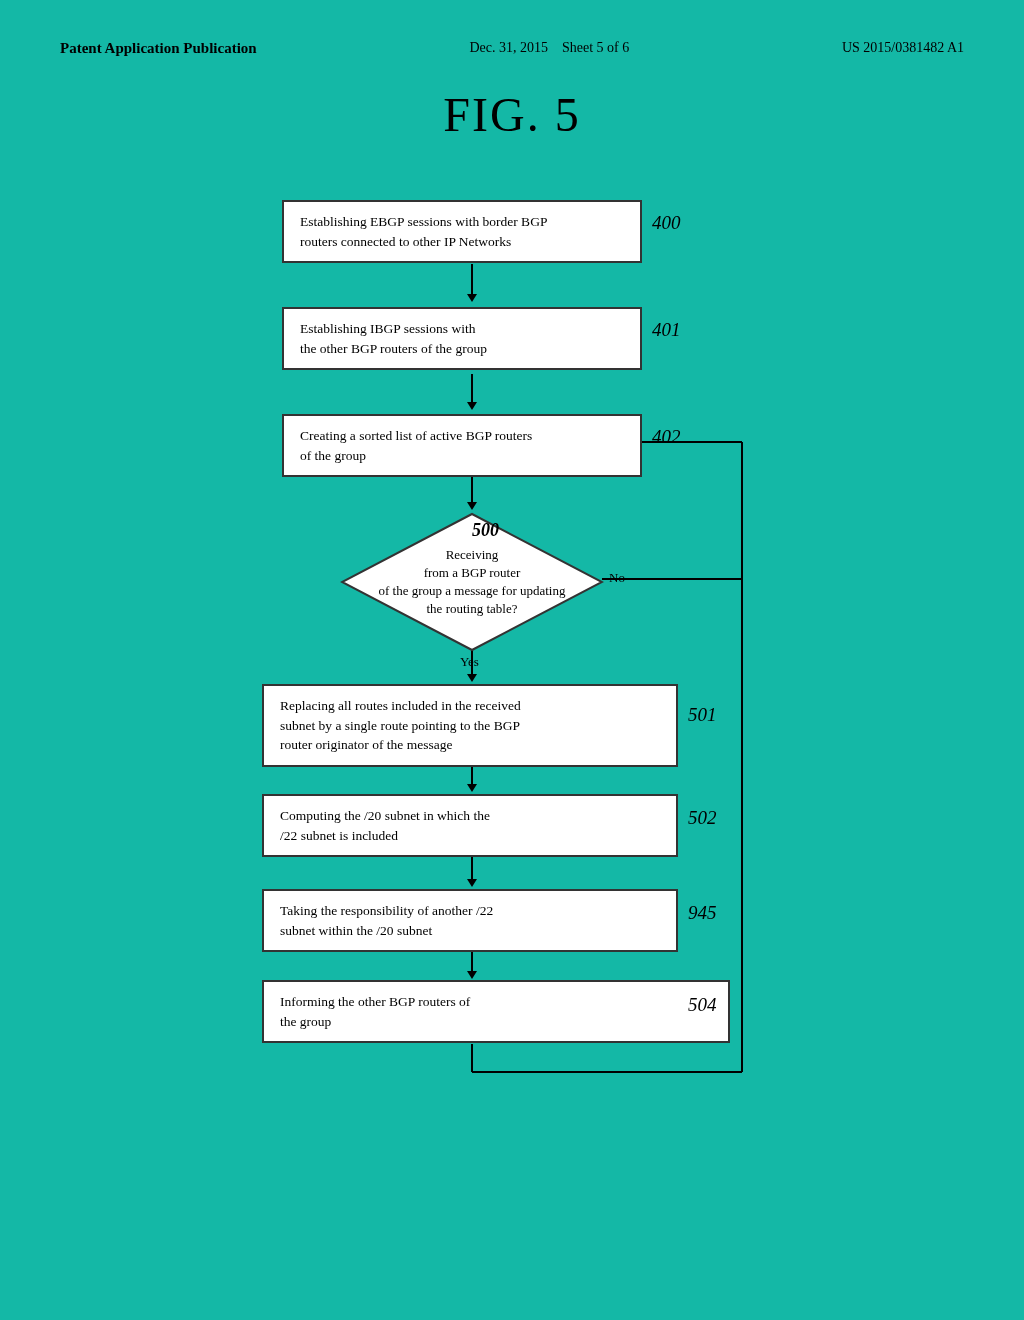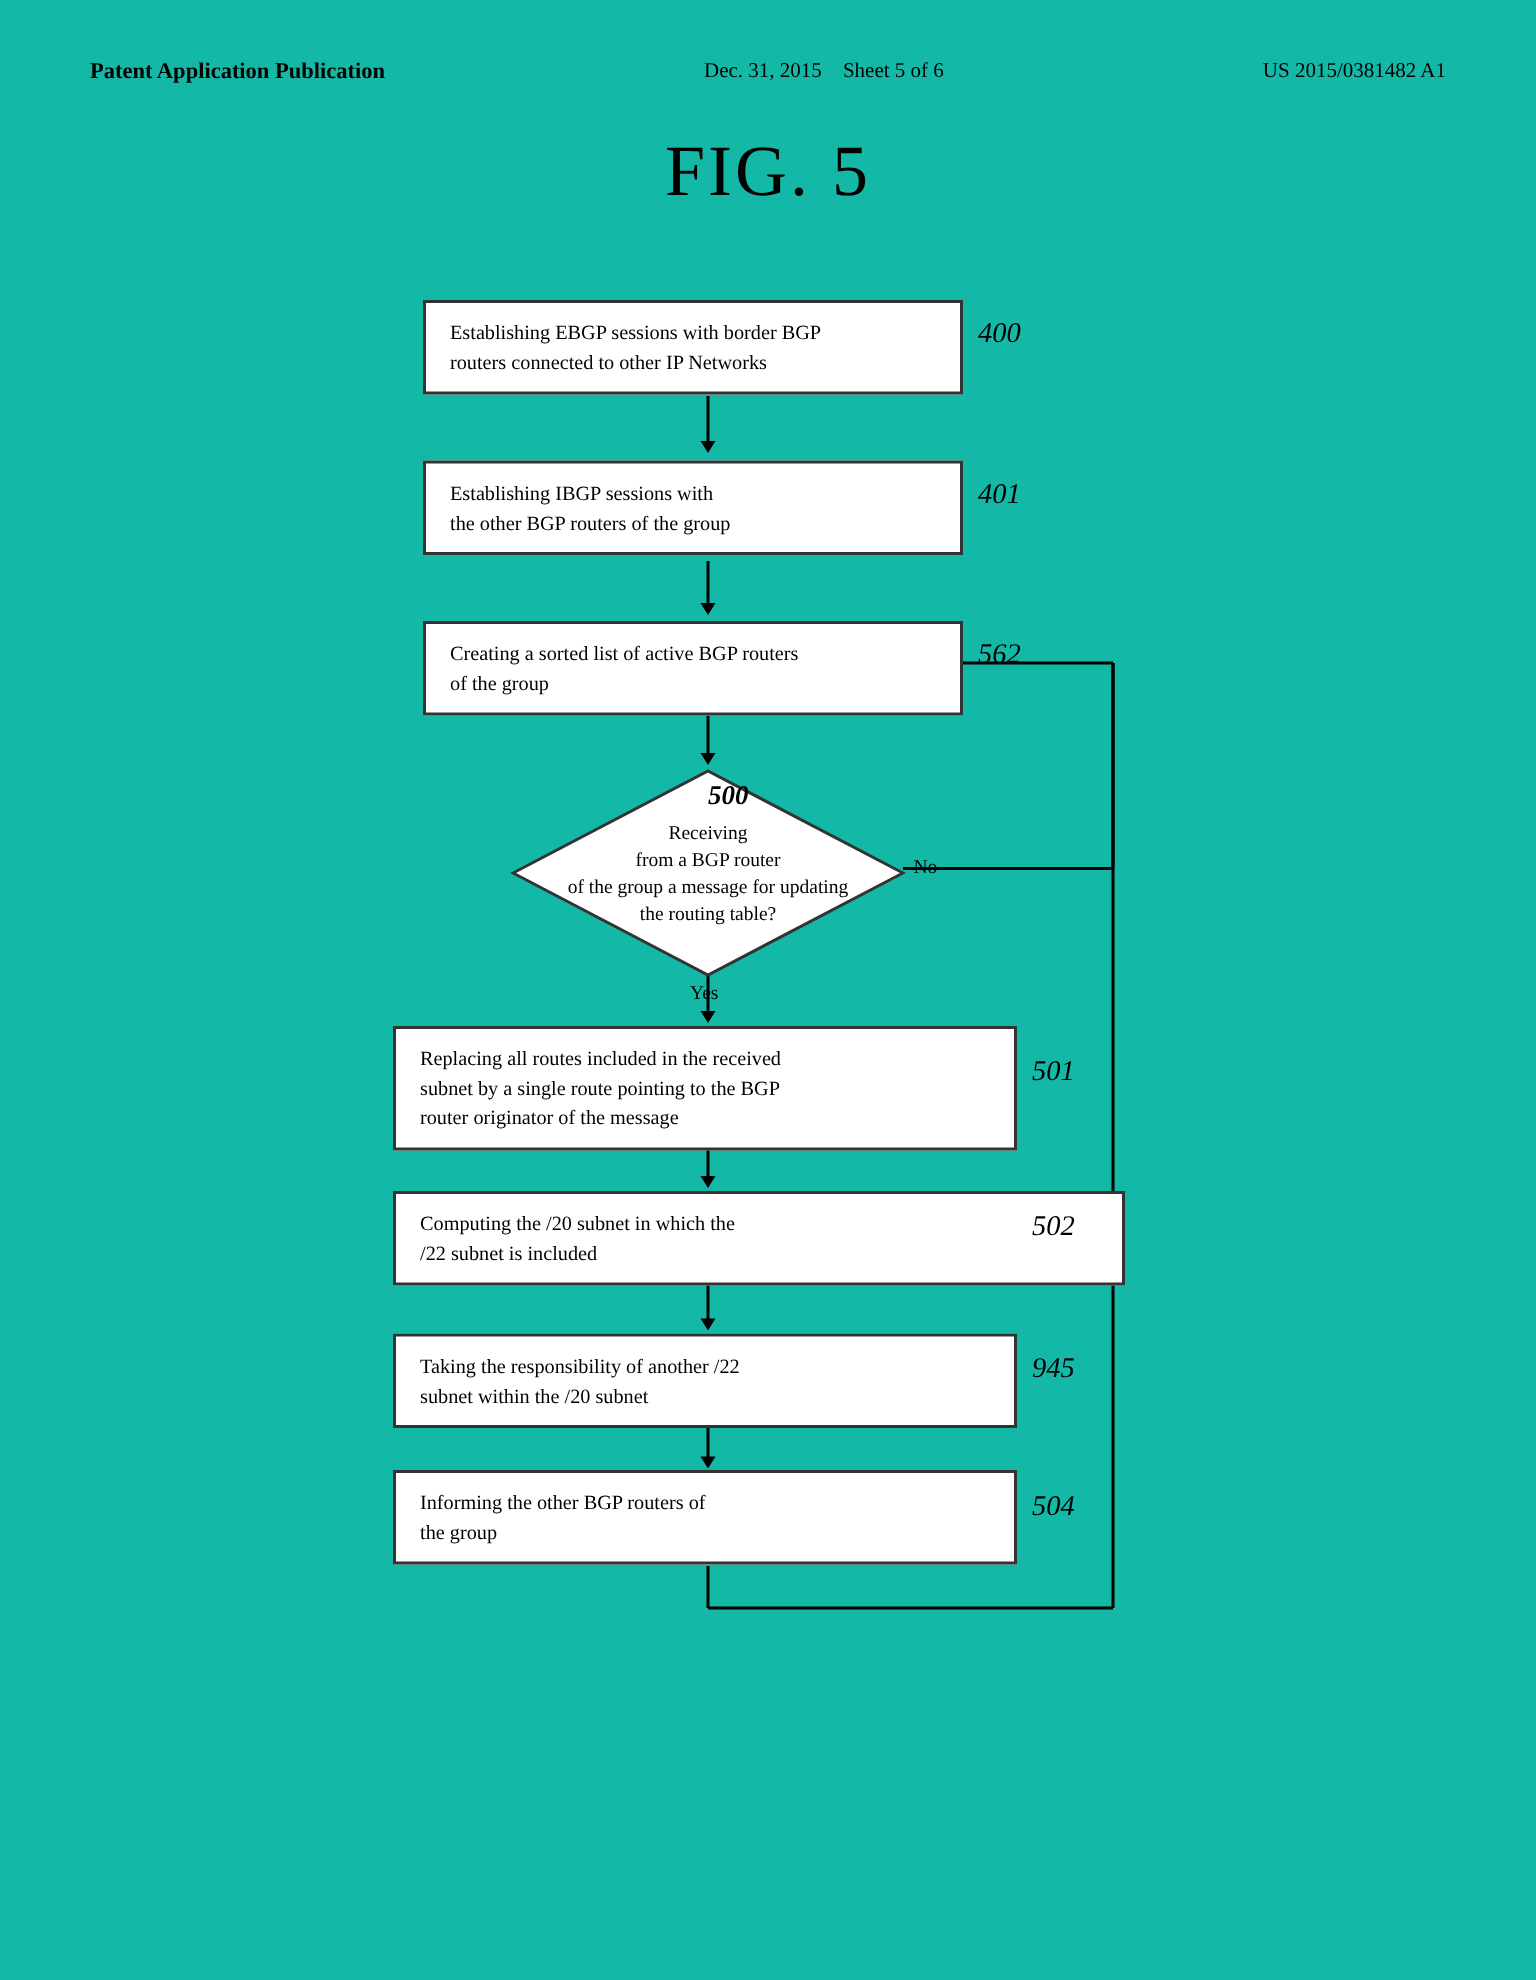--- a/index.html
+++ b/index.html
@@ -160,21 +160,21 @@
     <div class="fc-label" style="left: 490px; top: 30px;">400</div>
 
     <div class="fc-box" style="left: 120px; top: 125px; width: 360px;">
       <span>Establishing IBGP sessions with<br>the other BGP routers of the group</span>
     </div>
     <div class="fc-label" style="left: 490px; top: 137px;">401</div>
 
     <div class="fc-box" style="left: 120px; top: 232px; width: 360px;">
       <span>Creating a sorted list of active BGP routers<br>of the group</span>
     </div>
-    <div class="fc-label" style="left: 490px; top: 244px;">562</div>
+    <div class="fc-label" style="left: 490px; top: 244px;">402</div>
 
     <div class="fc-diamond-wrap" style="left: 178px; top: 330px; width: 264px; height: 140px;">
       <svg viewBox="0 0 264 140" width="264" height="140">
         <polygon points="132,2 262,70 132,138 2,70" fill="white" stroke="#333" stroke-width="2"></polygon>
       </svg>
       <div style="position:absolute;top:0;left:0;width:264px;height:140px;display:flex;align-items:center;justify-content:center;">
         <div style="text-align:center;font-size:13px;line-height:1.4;">
           Receiving<br>from a BGP router<br>of the group a message for updating<br>the routing table?
         </div>
       </div>
@@ -185,30 +185,30 @@
 
     <div class="fc-text-label" style="left: 298px; top: 472px;">Yes</div>
 
     <div class="fc-text-label" style="left: 447px; top: 388px;">No</div>
 
     <div class="fc-box" style="left: 100px; top: 502px; width: 416px;">
       <span>Replacing all routes included in the received<br>subnet by a single route pointing to the BGP<br>router originator of the message</span>
     </div>
     <div class="fc-label" style="left: 526px; top: 522px;">501</div>
 
-    <div class="fc-box" style="left: 100px; top: 612px; width: 488px;">
+    <div class="fc-box" style="left: 100px; top: 612px; width: 416px;">
       <span>Computing the /20 subnet in which the<br>/22 subnet is included</span>
     </div>
     <div class="fc-label" style="left: 526px; top: 625px;">502</div>
 
     <div class="fc-box" style="left: 100px; top: 707px; width: 416px;">
       <span>Taking the responsibility of another /22<br>subnet within the /20 subnet</span>
     </div>
     <div class="fc-label" style="left: 526px; top: 720px;">945</div>
 
-    <div class="fc-box" style="left: 100px; top: 798px; width: 416px;">
+    <div class="fc-box" style="left: 100px; top: 798px; width: 468px;">
       <span>Informing the other BGP routers of<br>the group</span>
     </div>
     <div class="fc-label" style="left: 526px; top: 812px;">504</div>
 
   </div>
 
 </div>
 
 </body></html>

